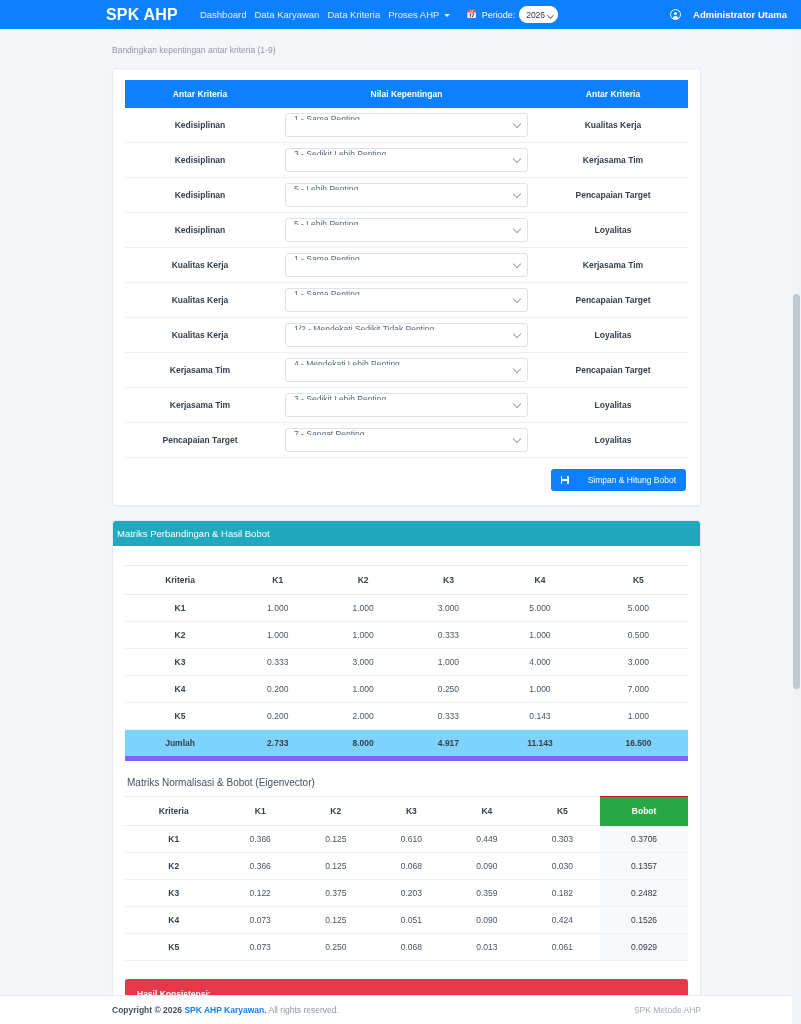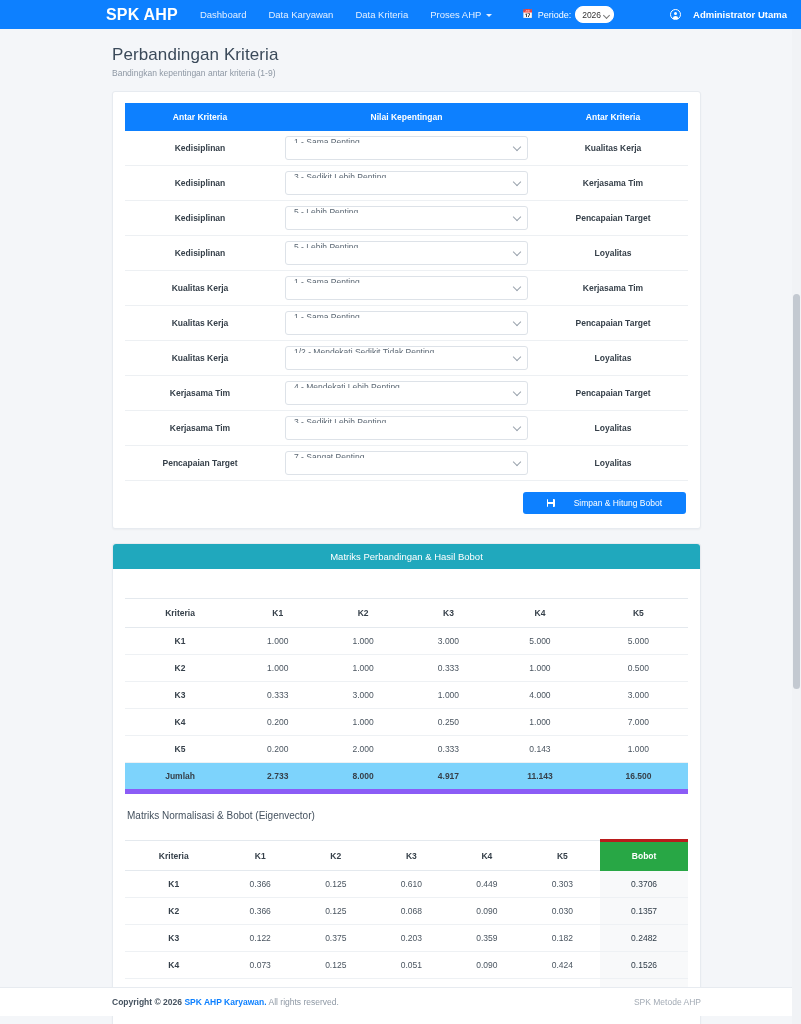--- a/index.html
+++ b/index.html
@@ -25,21 +25,21 @@
   }
   .brand {
     font-size: 16px;
     font-weight: bold;
     color: #ffffff;
     letter-spacing: .2px;
     margin-right: 22px;
   }
   .nav-link {
     color: #e4efff;
-    margin-right: 22px;
+    margin-right: 8px;
     font-size: 9.5px;
     text-decoration: none;
     display: inline-flex;
     align-items: center;
     gap: 3px;
   }
   .caret {
     display: inline-block;
     width: 0; height: 0;
     border-left: 3px solid transparent;
@@ -137,23 +137,22 @@
     border: 1px solid #e7ebf0;
     border-radius: 3px;
     box-shadow: 0 1px 2px rgba(0,0,0,.04);
   }
   .card-body { padding: 11px 12px 12px 12px; }
 
   .card-head-teal {
     background: #20a8bd;
     color: #fff;
     font-size: 9.5px;
-    padding: 7px 24px;
+    padding: 7px 4px;
     border-radius: 3px 3px 0 0;
-    text-align: center;
   }
 
   
   table { width: 100%; border-collapse: collapse; }
 
   .cmp-table th {
     background: #0d80ff;
     color: #fff;
     font-size: 8.5px;
     font-weight: bold;
@@ -204,21 +203,21 @@
   .btn-save {
     display: inline-flex;
     align-items: center;
     gap: 19px;
     background: #0d80ff;
     color: #fff;
     border: none;
     border-radius: 3px;
     font-size: 8.5px;
     font-family: "Liberation Sans", sans-serif;
-    padding: 6px 24px;
+    padding: 6px 10px;
     cursor: pointer;
   }
   .save-icon {
     width: 8px; height: 8px;
     background: #fff;
     border-radius: 1px;
     position: relative;
     display: inline-block;
   }
   .save-icon::before {
@@ -230,21 +229,21 @@
   }
   .save-icon::after {
     content: "";
     position: absolute;
     left: 1.4px; bottom: 0;
     width: 5.2px; height: 3.4px;
     background: #0d80ff;
   }
 
   
-  .mx-table { margin-top: 18px; }
+  .mx-table { margin-top: 8px; }
   .mx-table th {
     font-size: 8.5px;
     font-weight: bold;
     color: #36404a;
     padding: 9px 4px;
     text-align: center;
     border-bottom: 1px solid #e4e9ee;
     border-top: 1px solid #e4e9ee;
   }
   .mx-table td {
@@ -257,21 +256,21 @@
   .mx-table td.rowhead { font-weight: bold; color: #36404a; }
   .mx-table tr.sum-row td {
     background: #7dd3fc;
     font-weight: bold;
     color: #36404a;
     border-bottom: 5px solid #8b5cf6;
   }
   .mx-table th.bobot-head {
     background: #28a745;
     color: #fff;
-    border-top: 3px solid #b91c1c;
+    border-top: 1px solid #b91c1c;
     border-bottom: 1px solid #28a745;
   }
   .mx-table td.bobot-cell {
     background: #f8f9fa;
     font-weight: normal;
     color: #2e3b47;
   }
 
   .sub-title {
     font-size: 10px;
@@ -287,21 +286,21 @@
     padding: 9px 12px 10px 12px;
     margin-top: 18px;
     line-height: 1.62;
     font-size: 8.5px;
   }
   .alert-danger .a-title { font-weight: bold; display: block; margin-bottom: 1px; }
 
   
   .footer {
     position: absolute;
-    left: 0; right: 0; bottom: 8px;
+    left: 0; right: 0; bottom: 0;
     height: 29px;
     background: #fff;
     border-top: 1px solid #e7ebf0;
     display: flex;
     align-items: center;
     padding: 0 100px 0 112px;
     font-size: 8.5px;
     color: #8e98a4;
   }
   .footer b { color: #45525f; }
@@ -357,21 +356,20 @@
   </span>
 
   <span class="nav-right">
     <span class="user-icon"></span>
     <span>Administrator Utama</span>
   </span>
 </div>
 
 <div class="page">
 
-  <h1 class="page-title">Perbandingan Kriteria</h1>
   <p class="page-sub">Bandingkan kepentingan antar kriteria (1-9)</p>
 
   <div class="card">
     <div class="card-body">
       <table class="cmp-table">
         <thead>
           <tr>
             <th>Antar Kriteria</th>
             <th>Nilai Kepentingan</th>
             <th>Antar Kriteria</th>

